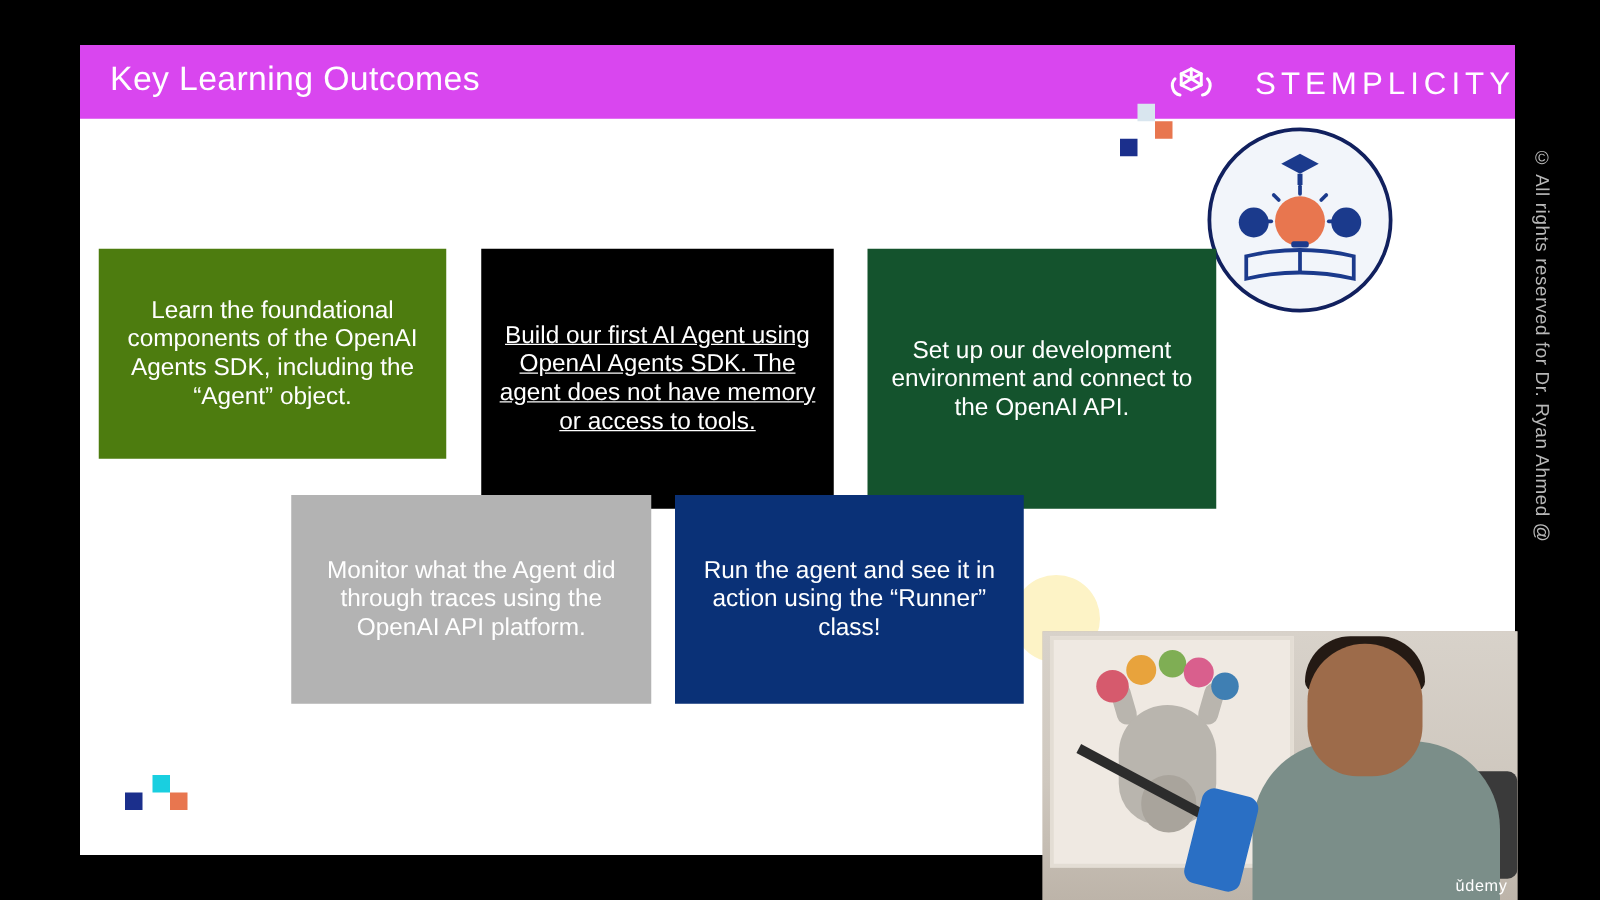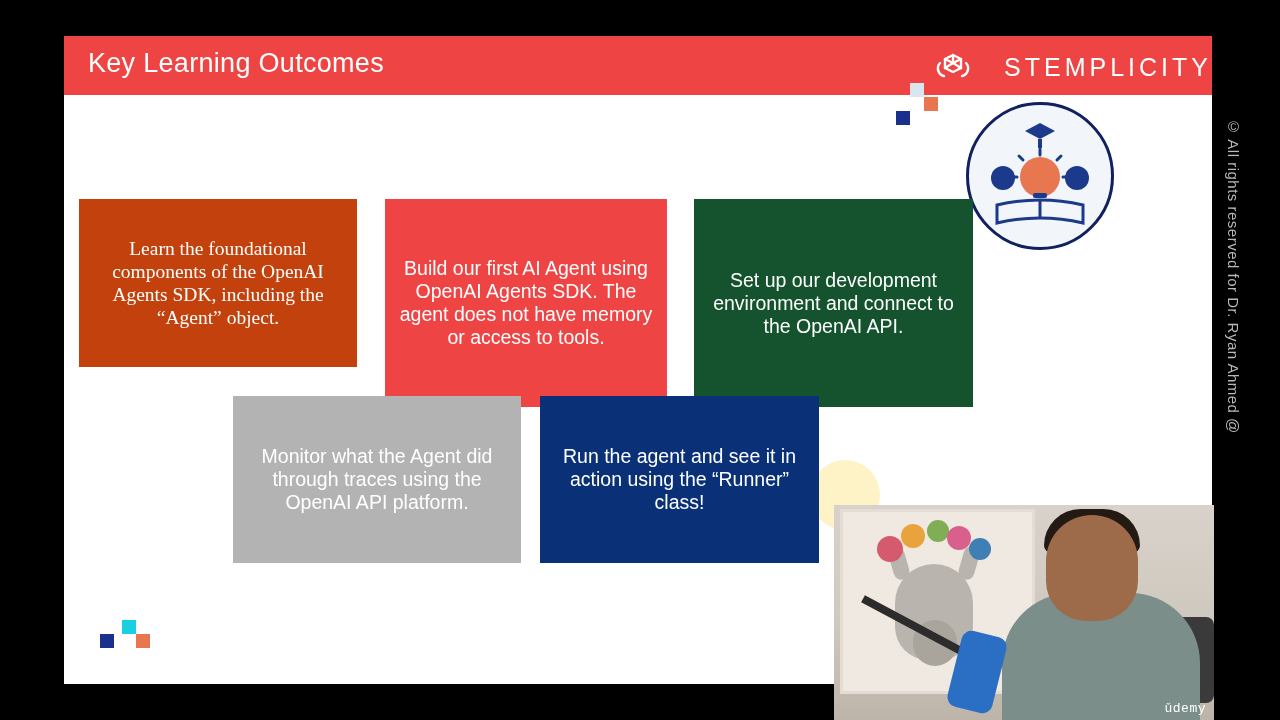--- a/index.html
+++ b/index.html
@@ -28,21 +28,21 @@
     height: 648px;
     background: #ffffff;
     overflow: hidden;
   }
   .slide-header {
     position: absolute;
     left: 0;
     top: 0;
     width: 1148px;
     height: 59px;
-    background: #ef4444;
+    background: #d946ef;
   }
   .slide-title {
     position: absolute;
     left: 24px;
     top: 12px;
     font-size: 27px;
     color: #ffffff;
     letter-spacing: 0.3px;
     font-weight: 400;
     white-space: nowrap;
@@ -104,22 +104,22 @@
     box-sizing: border-box;
     color: #ffffff;
     display: flex;
     align-items: center;
     justify-content: center;
     text-align: center;
     padding: 10px 14px;
     font-size: 19.5px;
     line-height: 1.18;
   }
-  .card-1 { left: 15px;  top: 163px; width: 278px; height: 168px; background: #c2410c; font-family: Liberation Serif, serif; }
-  .card-2 { left: 321px; top: 163px; width: 282px; height: 208px; background: #ef4444; }
+  .card-1 { left: 15px;  top: 163px; width: 278px; height: 168px; background: #4d7c0f; }
+  .card-2 { left: 321px; top: 163px; width: 282px; height: 208px; background: #000000; text-decoration: underline; }
   .card-3 { left: 630px; top: 163px; width: 279px; height: 208px; background: #14532d; }
   .card-4 { left: 169px; top: 360px; width: 288px; height: 167px; background: #b3b3b3; }
   .card-5 { left: 476px; top: 360px; width: 279px; height: 167px; background: #0a3177; }
 
   
   .circle-accent {
     position: absolute;
     left: 746px;
     top: 424px;
     width: 70px;
@@ -142,21 +142,20 @@
   }
   
   .webcam {
     position: absolute;
     left: 834px;
     top: 505px;
     width: 380px;
     height: 215px;
     overflow: hidden;
     background: #c9bfb4;
-    font-family: Liberation Mono, monospace;
   }
   .wall {
     position: absolute; inset: 0;
     background: linear-gradient(180deg, #d8d2ca 0%, #cfc8bf 55%, #bdb4a9 100%);
   }
   .painting {
     position: absolute;
     left: 6px; top: 4px;
     width: 195px; height: 185px;
     background: #efe9e2;

